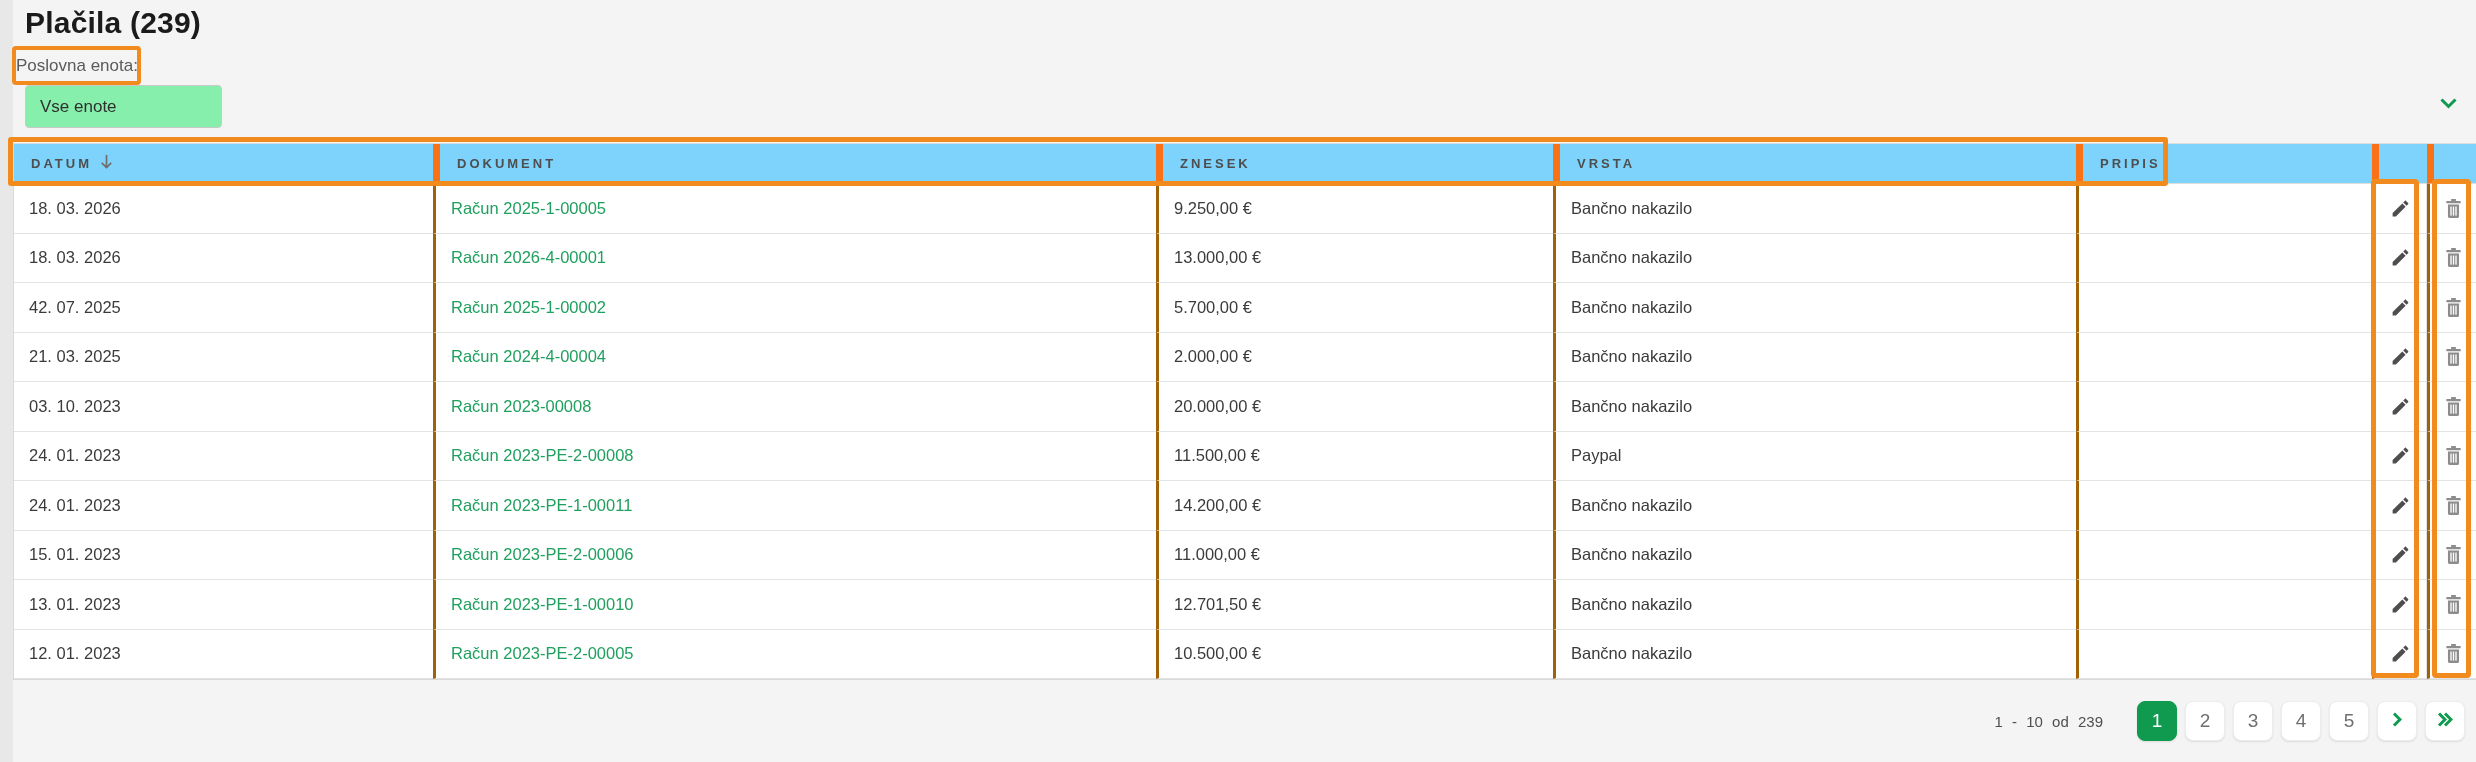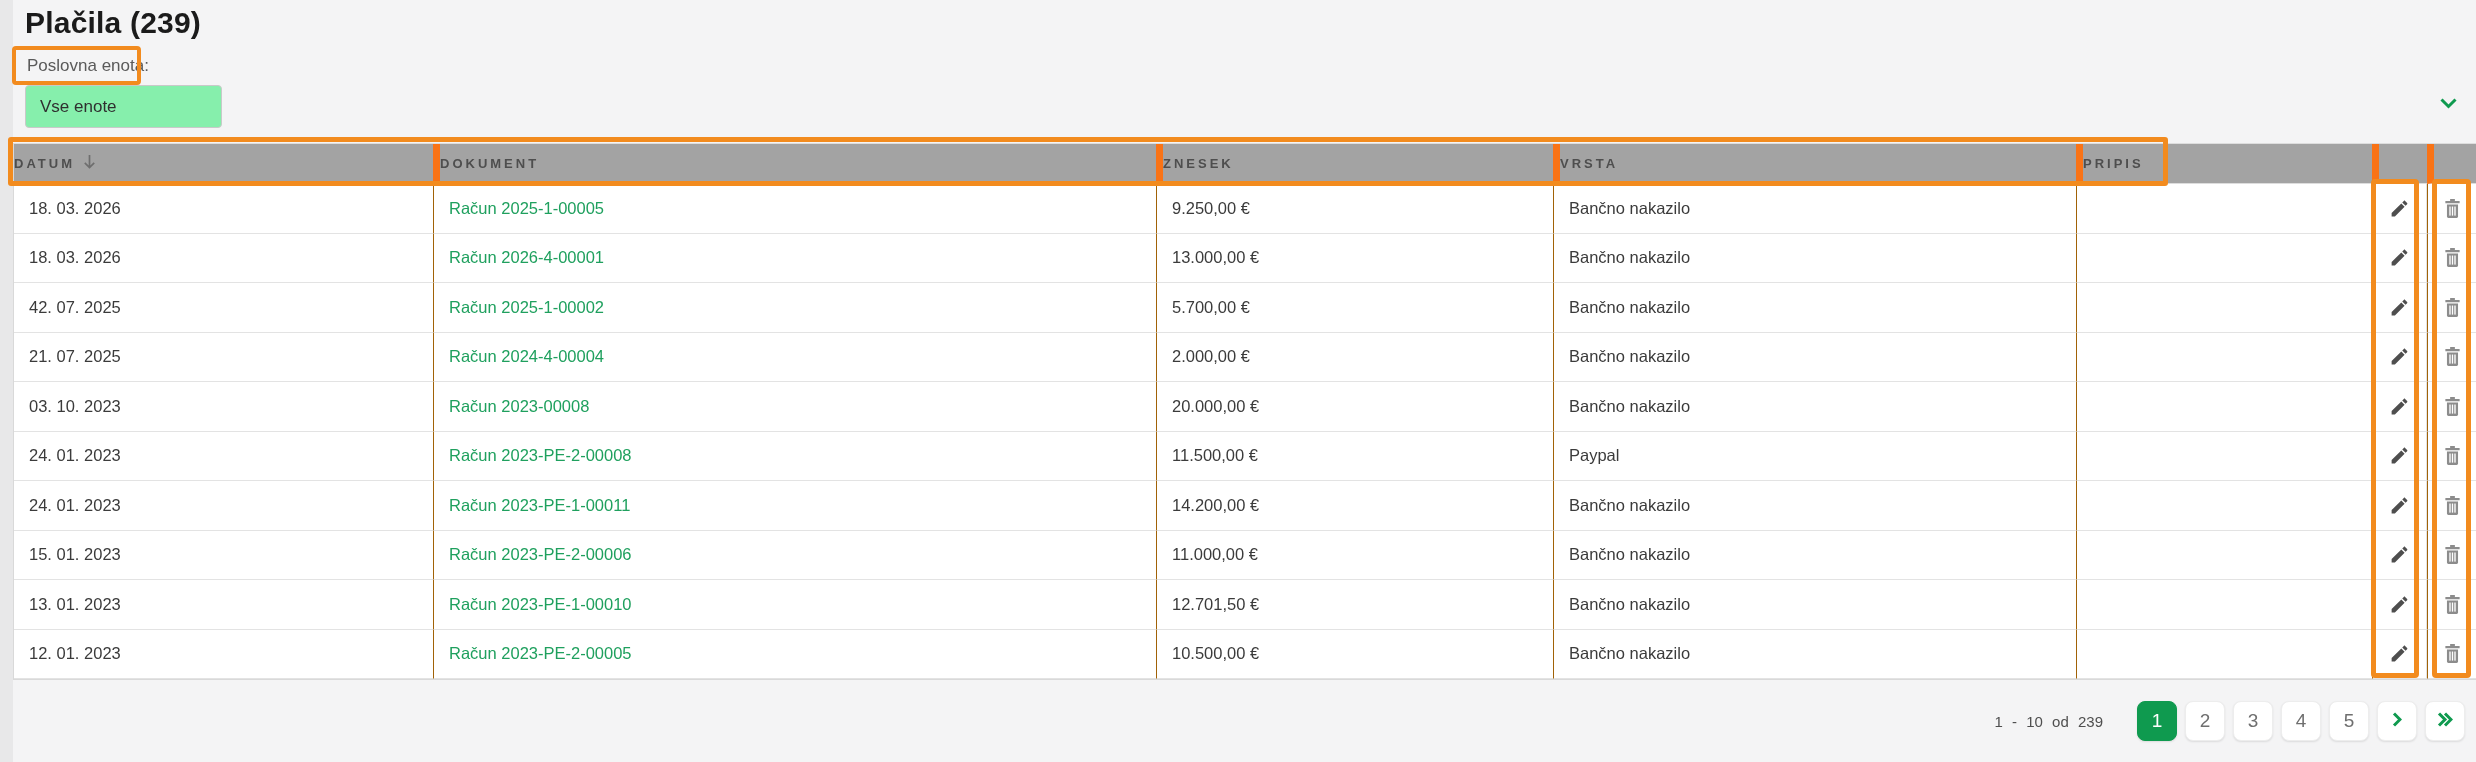--- a/index.html
+++ b/index.html
@@ -17,21 +17,21 @@
   .page-title{
     position:absolute; left:25px; top:6px;
     font-size:30px; font-weight:700; color:#1B1B1B;
     letter-spacing:.2px;
   }
   .filter-label-wrap{
     position:absolute; left:16px; top:50px; width:121px; height:31px;
     display:flex; align-items:center;
   }
   .filter-label{
-    font-size:17px; color:#5A5A5A; padding-left:11px; white-space:nowrap;
+    font-size:17px; color:#5A5A5A; white-space:nowrap;
   }
   .unit-select{
     position:absolute; left:25px; top:85px; width:197px; height:43px;
     background:#86efac; border:1px solid #C9C9C9; border-radius:4px;
     display:flex; align-items:center; padding-left:14px;
     font-size:17px; color:#2F2F2F; cursor:pointer;
   }
   .collapse-toggle{
     position:absolute; left:2436px; top:94px; width:24px; height:20px;
     display:flex; align-items:center; justify-content:center; cursor:pointer;
@@ -41,32 +41,32 @@
   
   .payments-table{
     position:absolute; left:13px; top:143px; width:2463px;
     border-collapse:separate; border-spacing:0; table-layout:fixed;
     background:#FFFFFF;
     border-left:1px solid #D9D9D9;
     border-top:1px solid #DDDDDD;
     border-bottom:1px solid #D9D9D9;
   }
   .payments-table th{
-    height:40px; background:#a3a3a3;
+    height:40px; background:#7dd3fc;
     font-size:13px; font-weight:700; letter-spacing:3px; color:#4E4E4E;
-    text-align:left; white-space:nowrap;
+    text-align:left; padding-left:17px; white-space:nowrap;
     border-bottom:1px solid #DDDDDD;
   }
   .payments-table th + th{ border-left:7px solid #f97316; }
   .payments-table td{
     height:49.5px; font-size:16.5px; color:#3B3B3B;
     padding-left:15px; white-space:nowrap; overflow:hidden;
     border-bottom:1px solid #E3E3E3; background:#fff;
   }
-  .payments-table td + td{ border-left:1px solid #a16207; }
+  .payments-table td + td{ border-left:3px solid #a16207; }
   td.cell-edit{ border-right:1px solid #E2E2E2; }
   td.cell-edit, td.cell-delete{ padding-left:0; text-align:center; }
   .doc-link{
     color:var(--link-green,#1FA05E); text-decoration:none; cursor:pointer;
     font-size:16.5px;
   }
   .sort-icon{ vertical-align:-2px; margin-left:8px; }
   .icon-btn{
     background:transparent; border:none; cursor:pointer; padding:4px 6px;
     line-height:0;
@@ -206,21 +206,21 @@
         <button class="icon-btn"><span><svg width="19" height="21" viewBox="0 0 24 26">
                 <path fill="#8C8C8C" d="M9 1h6v2.5h6v2.8H3V3.5h6V1z"></path>
                 <path fill="#8C8C8C" d="M5 8h14v15.2c0 1-.8 1.8-1.8 1.8H6.8C5.8 25 5 24.2 5 23.2V8z"></path>
                 <rect x="8" y="10.5" width="1.7" height="11.5" fill="#fff"></rect>
                 <rect x="11.15" y="10.5" width="1.7" height="11.5" fill="#fff"></rect>
                 <rect x="14.3" y="10.5" width="1.7" height="11.5" fill="#fff"></rect>
               </svg></span></button>
       </td>
     </tr>
       <tr>
-      <td>21. 07. 2025</td>
+      <td>21. 03. 2025</td>
       <td><a class="doc-link">Račun 2024-4-00004</a></td>
       <td>2.000,00 €</td>
       <td>Bančno nakazilo</td>
       <td></td>
       <td class="cell-edit">
         <button class="icon-btn"><span><svg width="21" height="21" viewBox="0 0 24 24">
                 <path fill="#4E4E4E" d="M3 17.25V21h3.75L17.81 9.94l-3.75-3.75L3 17.25zM20.71 7.04c.39-.39.39-1.02 0-1.41l-2.34-2.34c-.39-.39-1.02-.39-1.41 0l-1.83 1.83 3.75 3.75 1.83-1.83z"></path>
               </svg></span></button>
       </td>
       <td class="cell-delete">

